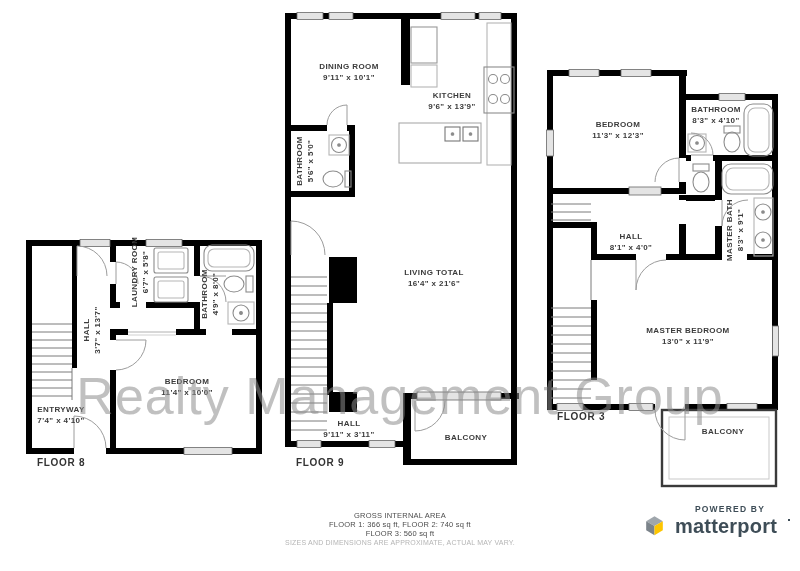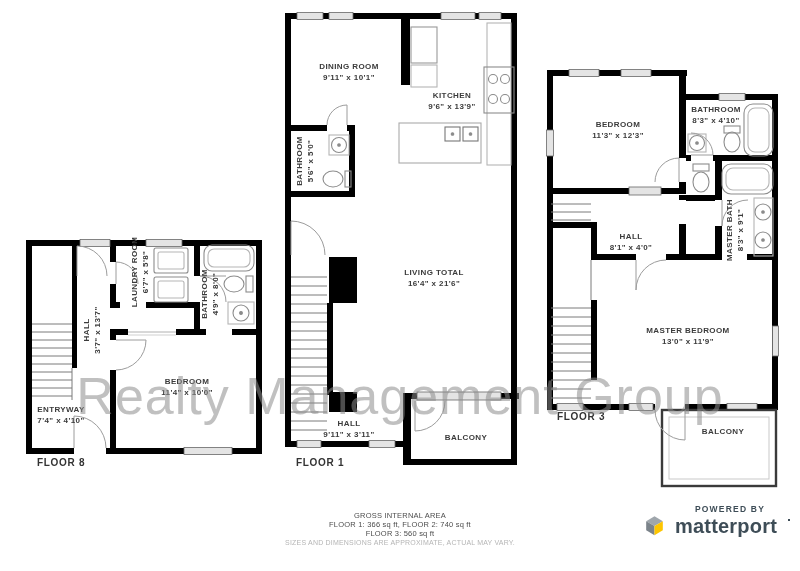--- a/index.html
+++ b/index.html
@@ -272,21 +272,21 @@
   </div>
   <div class="room-label" style="left:688px;top:337px">
     <div>MASTER BEDROOM</div>
     <div>13'0" x 11'9"</div>
   </div>
   <div class="room-label" style="left:723px;top:432px">
     <div>BALCONY</div>
   </div>
 
   <div class="floor-label" style="left:29px;top:457px">FLOOR 8</div>
-  <div class="floor-label" style="left:288px;top:457px">FLOOR 1</div>
+  <div class="floor-label" style="left:288px;top:457px">FLOOR 9</div>
   <div class="floor-label" style="left:549px;top:411px">FLOOR 3</div>
 
   <div class="watermark">Realty Management Group</div>
 
   <div class="footer">
     <div>GROSS INTERNAL AREA</div>
     <div>FLOOR 1: 366 sq ft, FLOOR 2: 740 sq ft</div>
     <div>FLOOR 3: 560 sq ft</div>
     <div class="disclaimer">SIZES AND DIMENSIONS ARE APPROXIMATE, ACTUAL MAY VARY.</div>
   </div>

